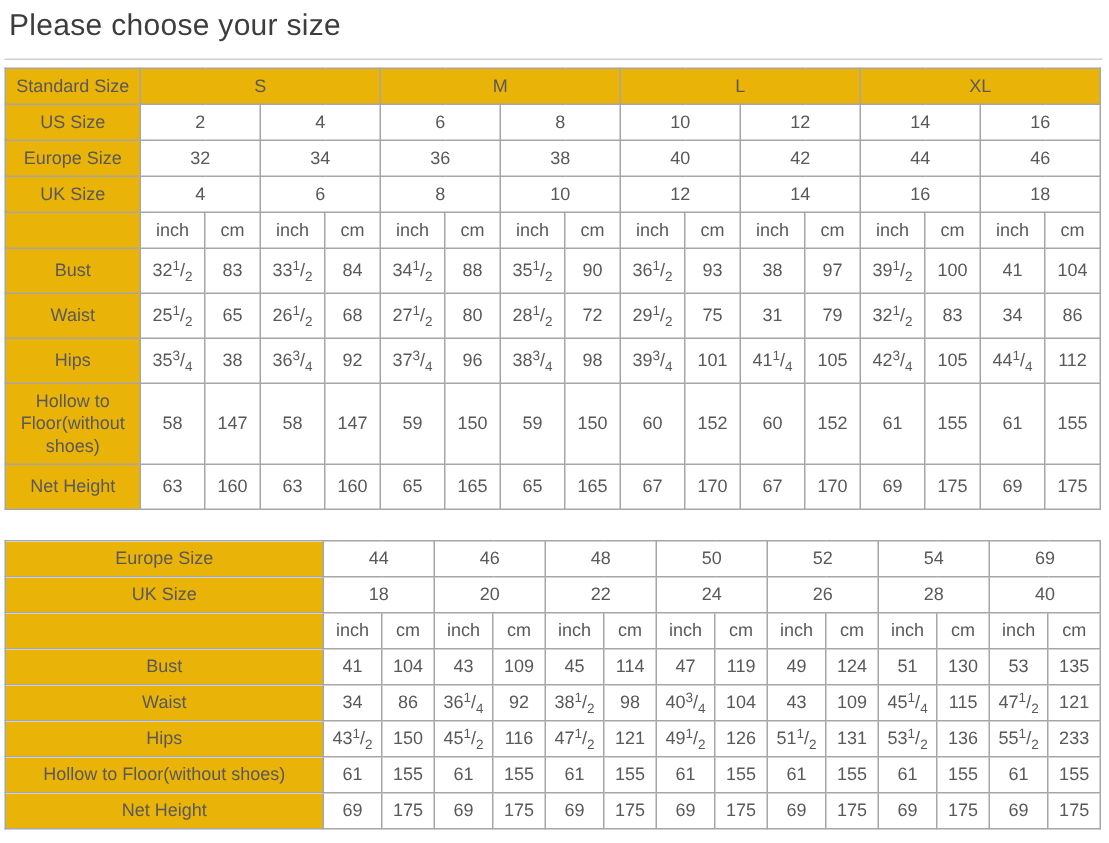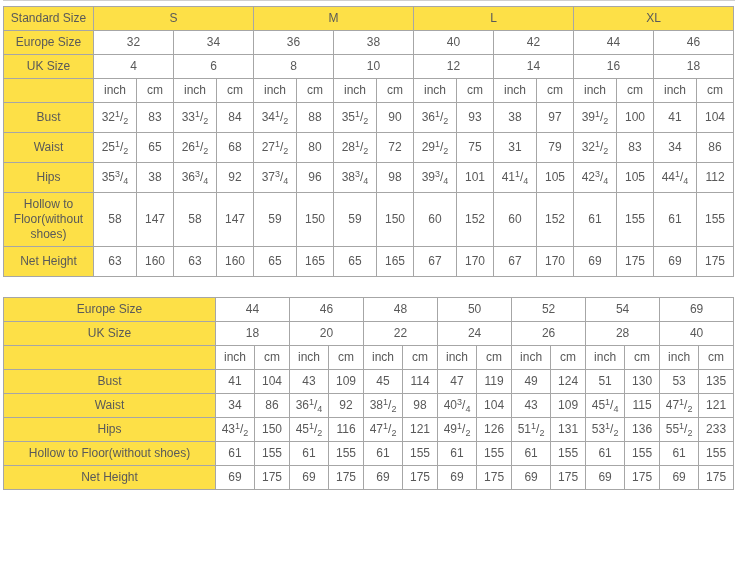--- a/index.html
+++ b/index.html
@@ -16,40 +16,41 @@
   .rule{border-top:1px solid #cfcfcf;margin:0 0 5px 0;}
   table.size-table{
     border-collapse:collapse;table-layout:fixed;
     width:731px;font-size:12px;color:#595959;
   }
   table.size-table td{
     border:1px solid #a6a6a6;text-align:center;vertical-align:middle;
     background:#ffffff;padding:4px 1px;line-height:15px;
     overflow:hidden;
   }
-  table.size-table td.lab{background:#fde047;}
+  table.size-table td.lab{background:#eab308;}
   table.t1 td{padding:4px 1px;}
   table.t1 tr.top-row td{padding:4px 1px;}
   table.t1 td.val{padding:7px 1px;}
   table.t2 td.val{padding:4px 1px;}
   .gap{height:20px;}
   sup{font-size:9px;line-height:0;vertical-align:4px;}
   sub{font-size:9px;line-height:0;vertical-align:-3px;}
   
   .t1 col.c-lab{width:90px;}
   .t1 col.c-in{width:43px;}
   .t1 col.c-cm{width:37px;}
   .t2 col.c-lab{width:212px;}
   .t2 col.c-in{width:39px;}
   .t2 col.c-cm{width:35px;}
 </style>
 </head>
 <body>
 
 <div class="wrap">
+  <h1 class="page-title">Please choose your size</h1>
   <div class="rule"></div>
 
   <table class="size-table t1">
     <colgroup>
       <col class="c-lab">
       <col class="c-in">
         <col class="c-cm">
         <col class="c-in">
         <col class="c-cm">
       <col class="c-in">
@@ -65,20 +66,31 @@
         <col class="c-in">
         <col class="c-cm">
     </colgroup>
     <tbody>
         <tr class="hdr-row">
           <td class="lab">Standard Size</td>
           <td class="lab" colspan="4">S</td>
           <td class="lab" colspan="4">M</td>
           <td class="lab" colspan="4">L</td>
           <td class="lab" colspan="4">XL</td>
+        </tr>
+        <tr class="top-row">
+          <td class="lab">US Size</td>
+          <td colspan="2">2</td>
+          <td colspan="2">4</td>
+          <td colspan="2">6</td>
+          <td colspan="2">8</td>
+          <td colspan="2">10</td>
+          <td colspan="2">12</td>
+          <td colspan="2">14</td>
+          <td colspan="2">16</td>
         </tr>
         <tr class="top-row">
           <td class="lab">Europe Size</td>
           <td colspan="2">32</td>
           <td colspan="2">34</td>
           <td colspan="2">36</td>
           <td colspan="2">38</td>
           <td colspan="2">40</td>
           <td colspan="2">42</td>
           <td colspan="2">44</td>

